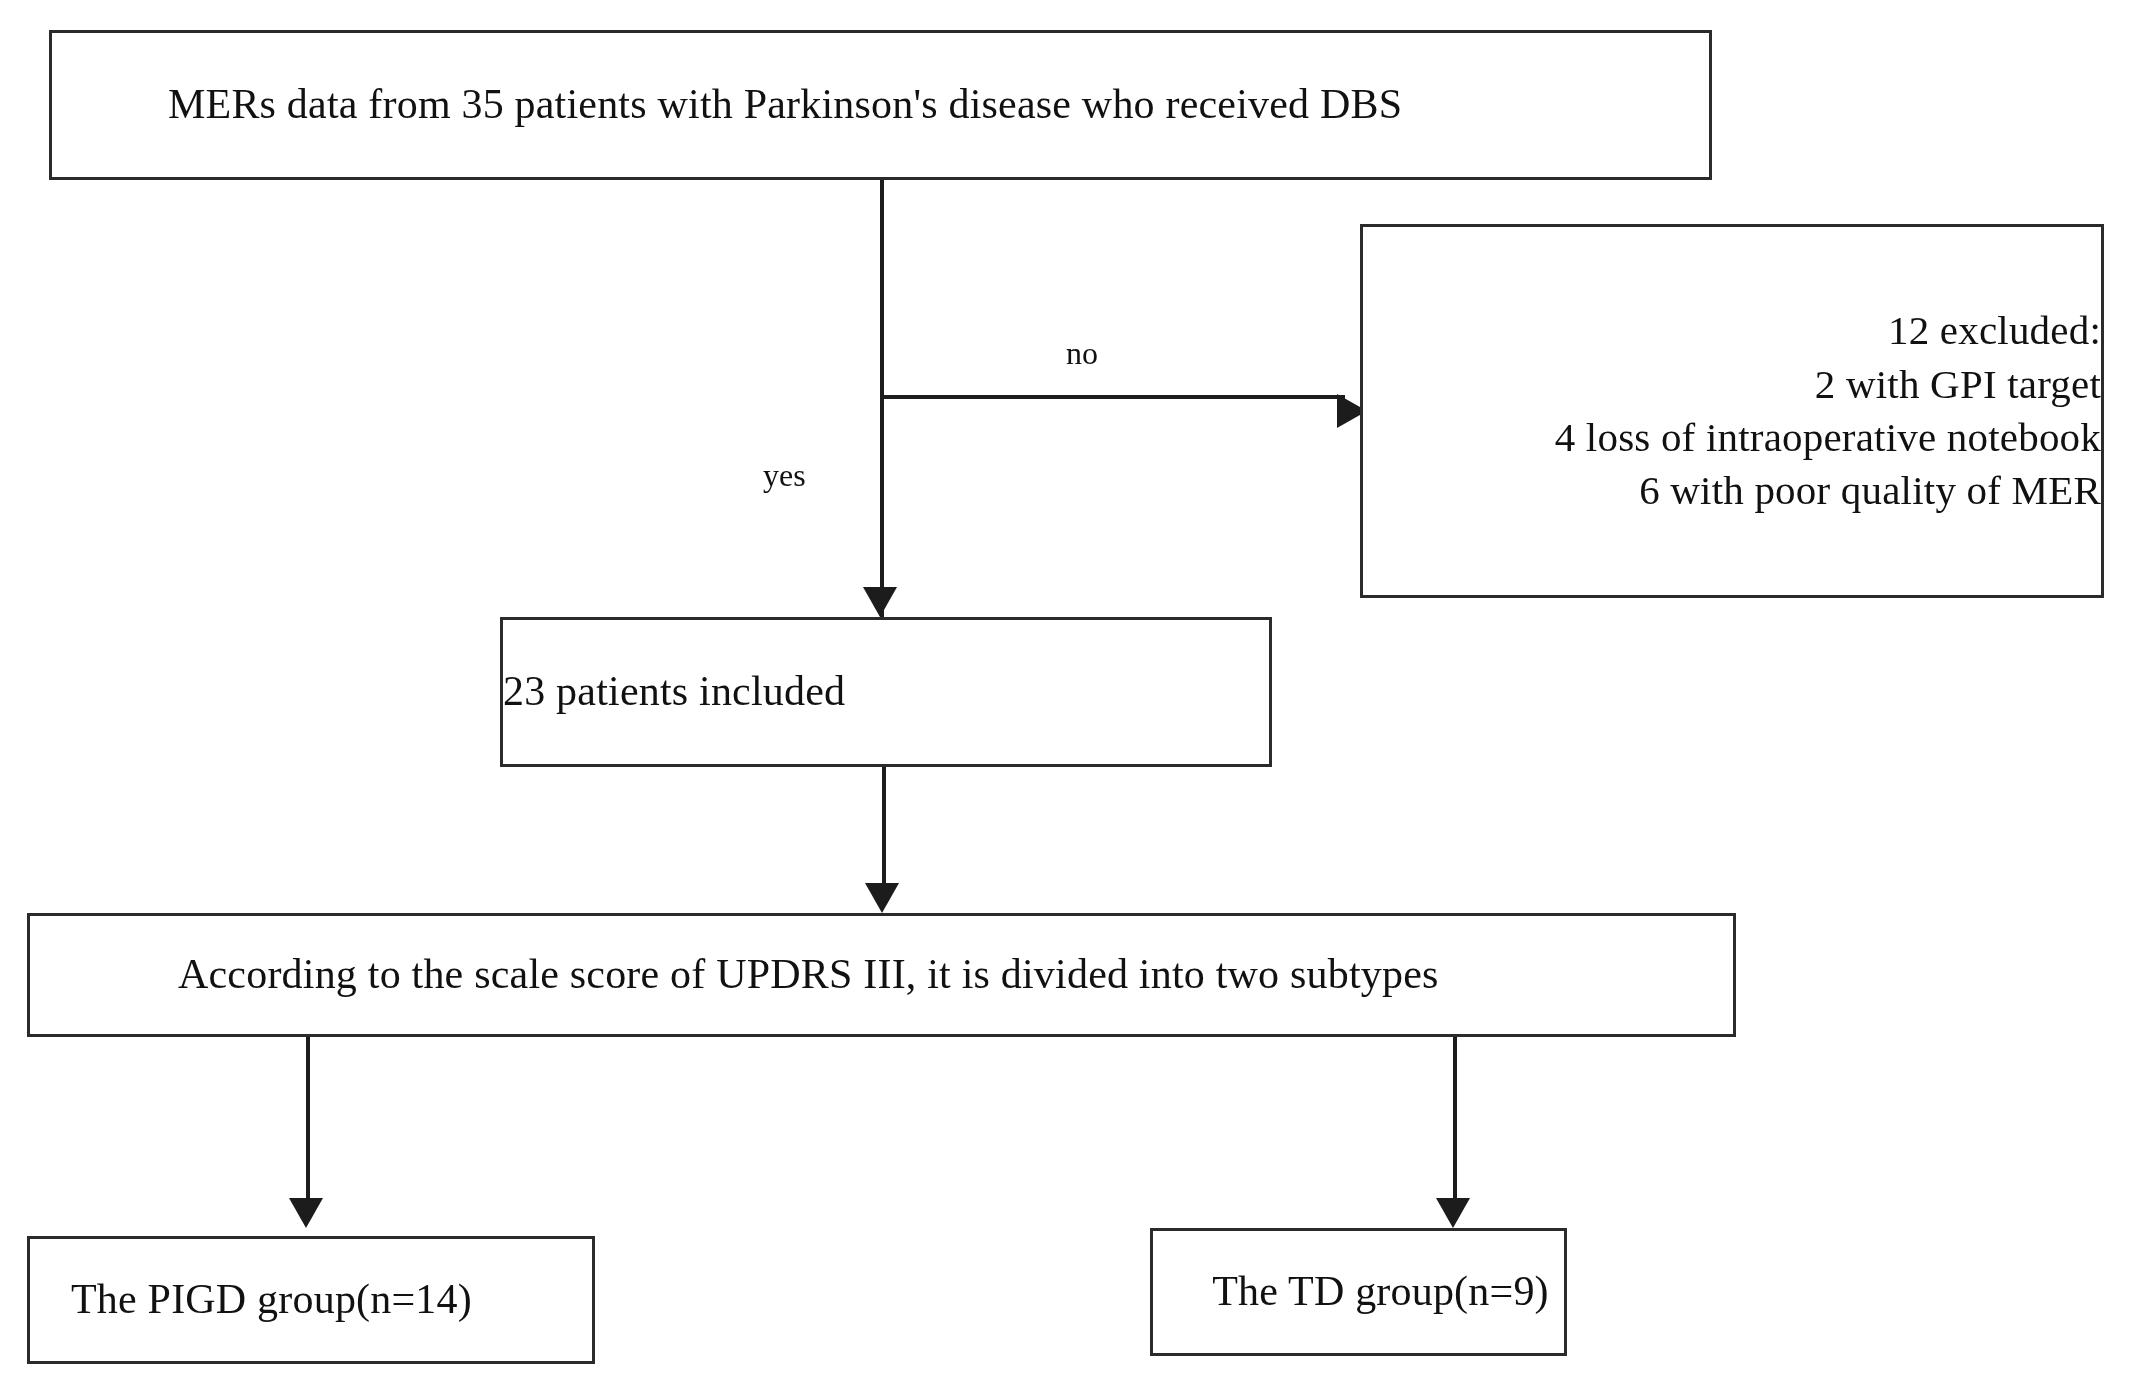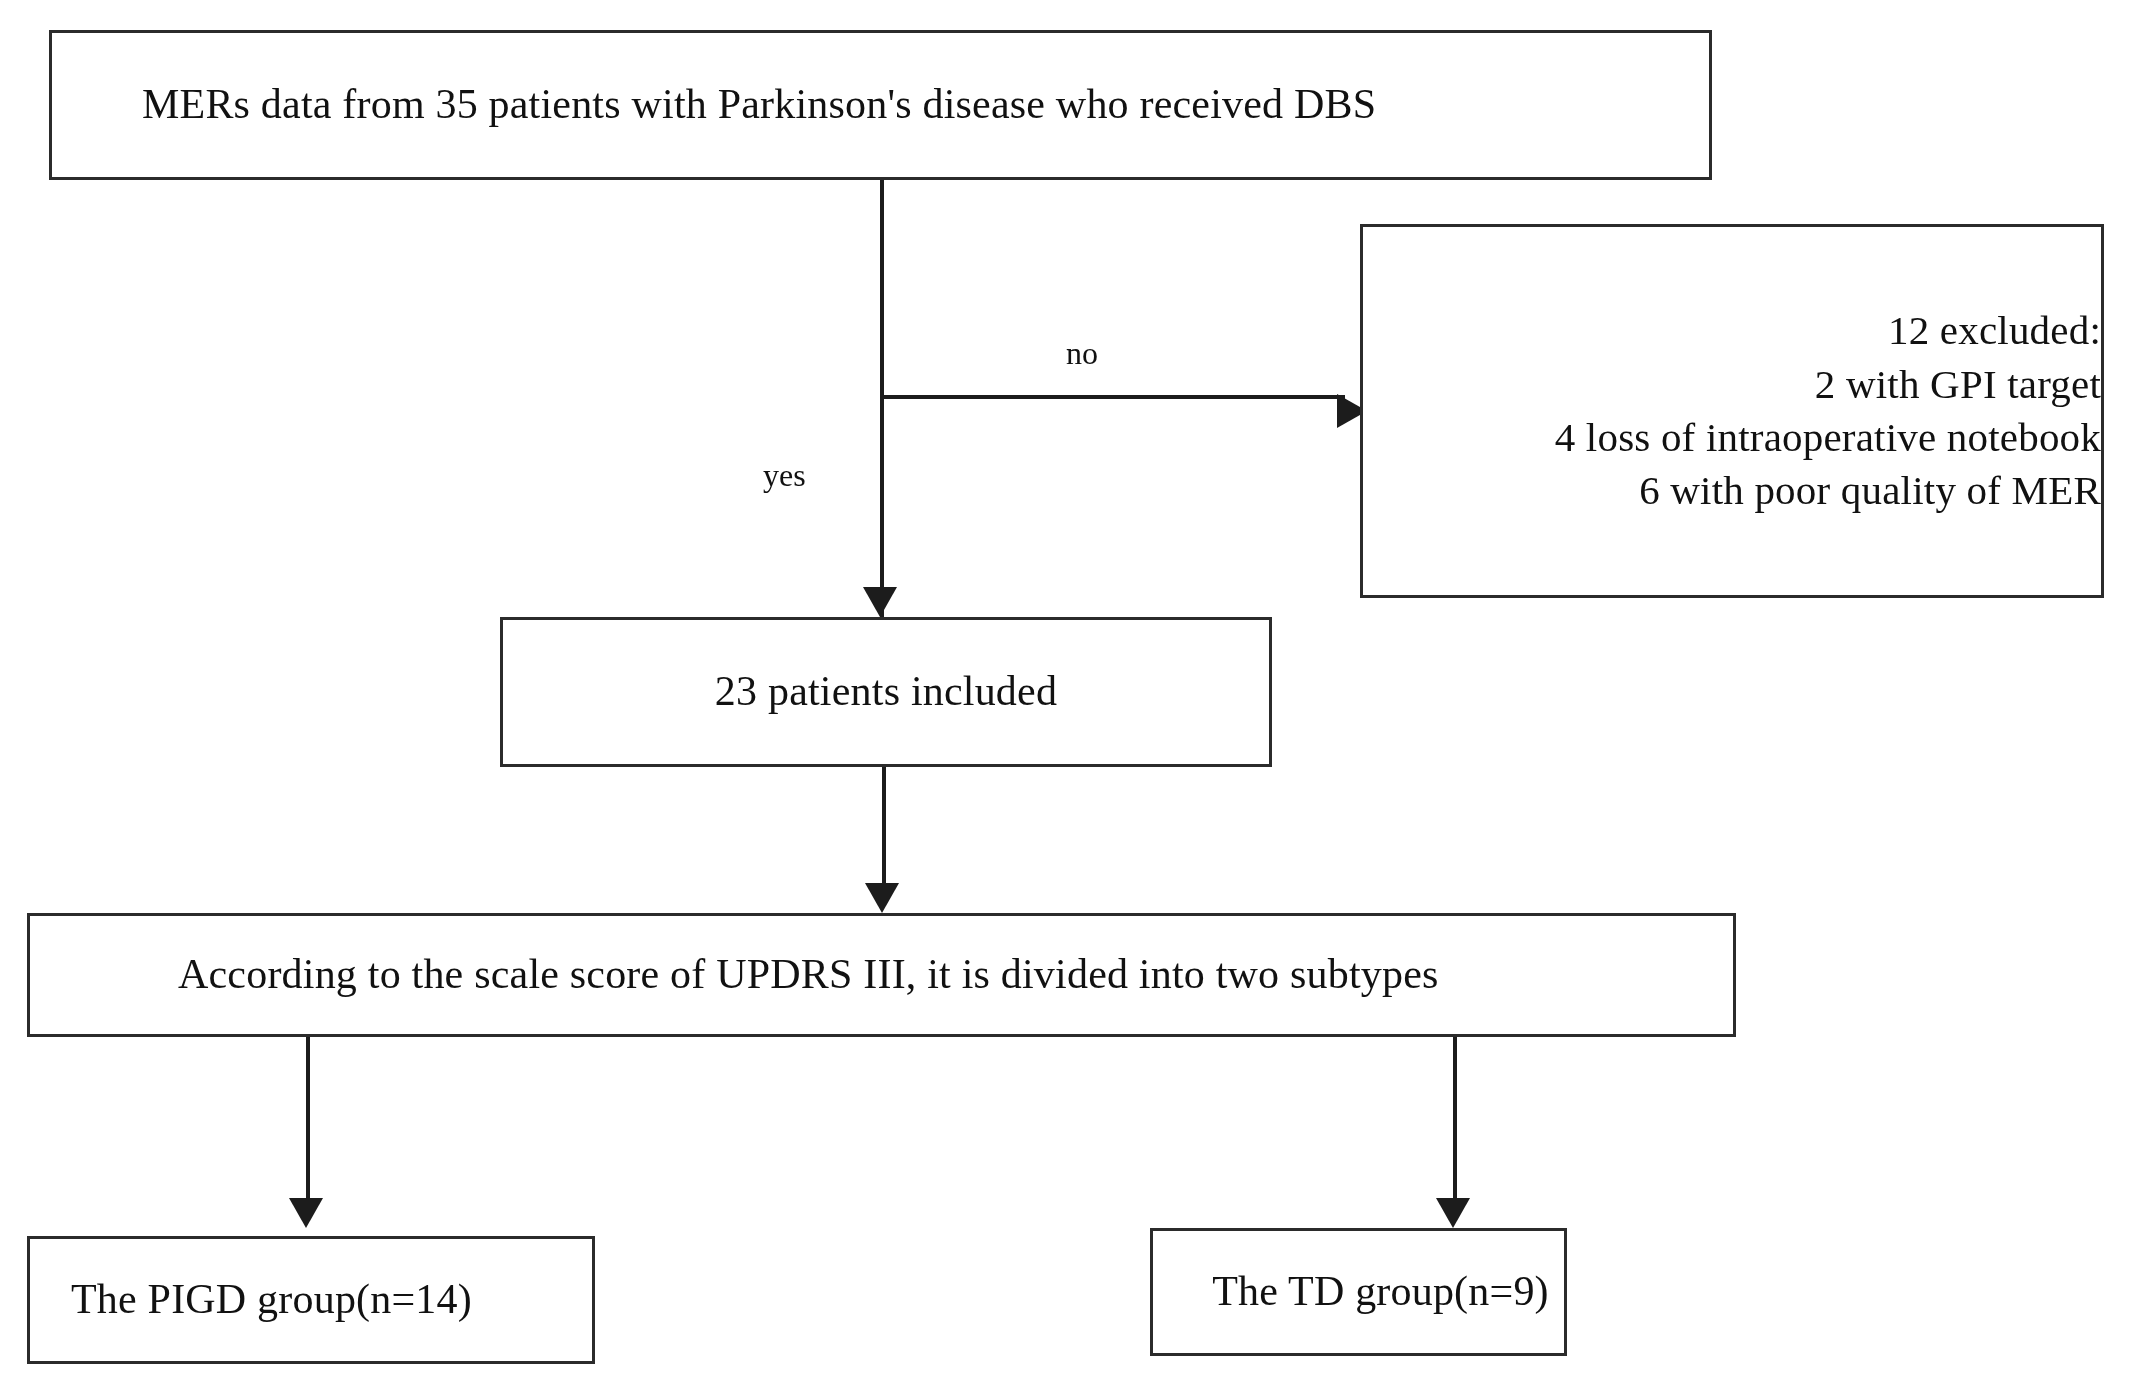--- a/index.html
+++ b/index.html
@@ -30,38 +30,38 @@
     line-height: 1.18;
     letter-spacing: 0.2px;
     color: #111111;
     white-space: pre-line;
   }
   
   #node-source {
     left: 49px;  top: 30px;  width: 1663px; height: 150px;
     justify-content: flex-start;
   }
-  #node-source .label { text-align: left; padding-left: 90px; }
+  #node-source .label { text-align: left; padding-left: 116px; }
 
   #node-excluded {
     left: 1360px; top: 224px; width: 744px; height: 374px;
     align-items: center;
   }
   #node-excluded .label {
     text-align: right;
     padding-left: 8px;
     line-height: 1.30;
     font-size: 41px;
   }
 
   #node-included {
     left: 500px; top: 617px; width: 772px; height: 150px;
     justify-content: center;
   }
-  #node-included .label { text-align: center; }
+  #node-included .label { text-align: left; }
 
   #node-split {
     left: 27px; top: 913px; width: 1709px; height: 124px;
     justify-content: flex-start;
   }
   #node-split .label { text-align: left; padding-left: 108px; margin-left: 40px; }
 
   #node-pigd {
     left: 27px; top: 1236px; width: 568px; height: 128px;
     justify-content: flex-start;

